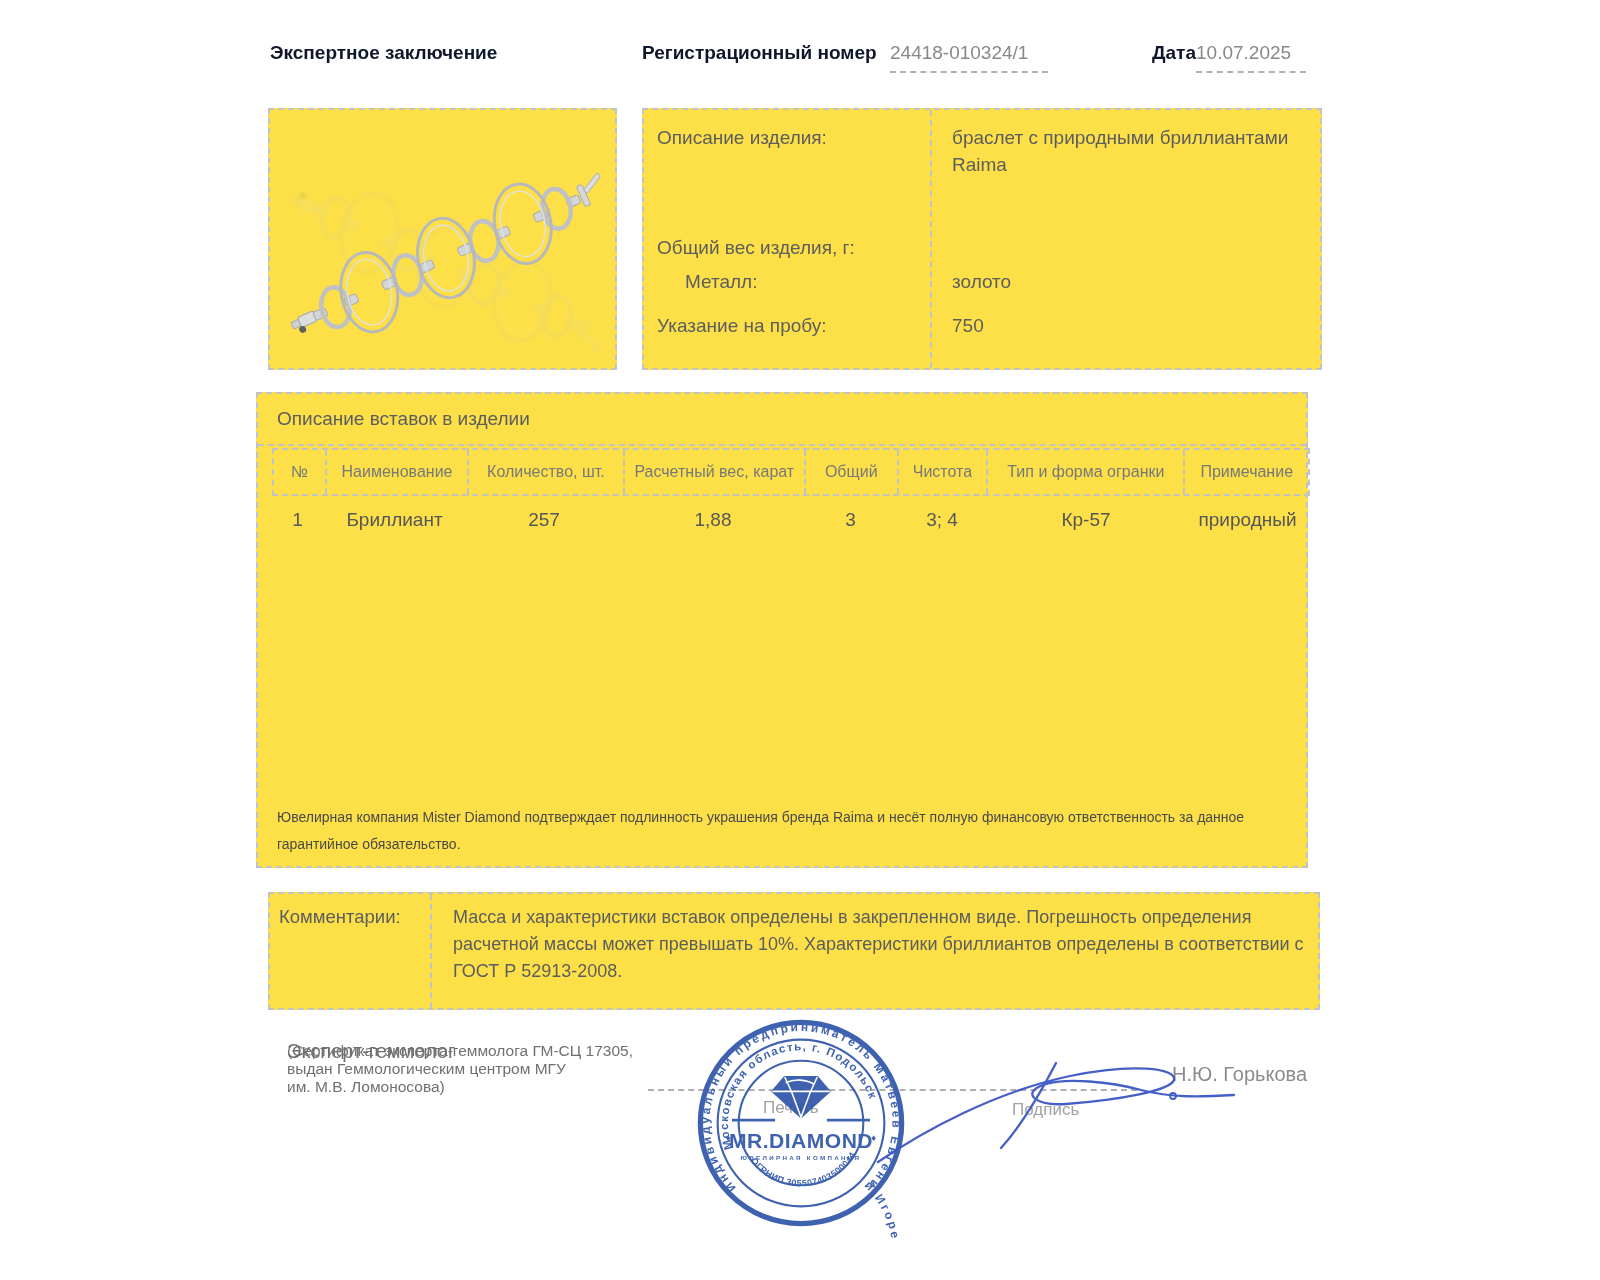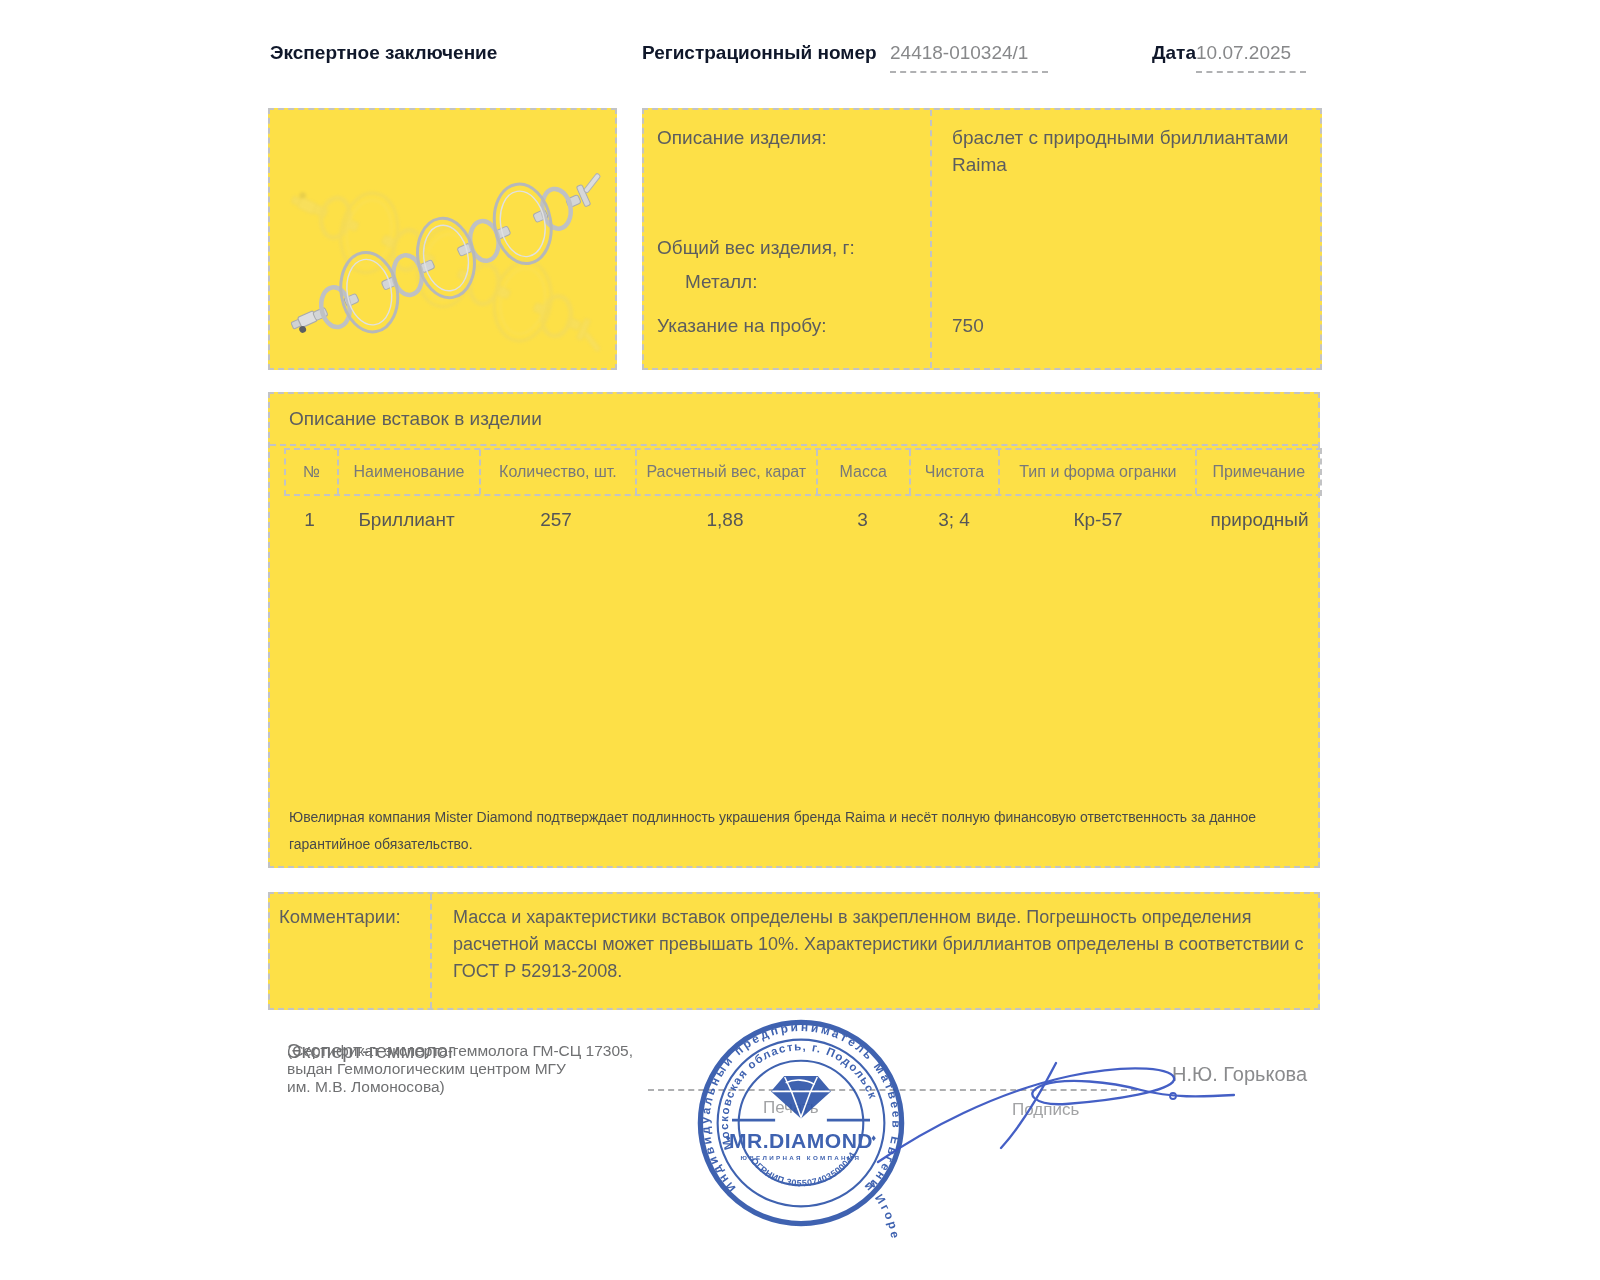--- a/index.html
+++ b/index.html
@@ -99,32 +99,33 @@
       <use href="#chainG" transform="matrix(1,0,0,-1,0,305)" opacity="0.13" filter="url(#soft)"></use>
     </svg>
   </div>
 
   <div class="dashbox" style="left:642px;top:108px;width:680px;height:262px;">
     <div class="vdash" style="left:286px;"></div>
     <div class="abs fld-lbl" style="left:13px;top:14px;">Описание изделия:</div>
     <div class="abs fld-val" style="left:308px;top:14px;">браслет с природными бриллиантами Raima</div>
     <div class="abs fld-lbl" style="left:13px;top:124px;">Общий вес изделия, г:</div>
     <div class="abs fld-lbl" style="left:13px;top:158px;margin-left:28px;">Металл:</div>
+    <div class="abs fld-val" style="left:308px;top:158px;">золото</div>
     <div class="abs fld-lbl" style="left:13px;top:202px;">Указание на пробу:</div>
     <div class="abs fld-val" style="left:308px;top:202px;">750</div>
   </div>
 
-  <div class="dashbox sec" style="left:268px;top:392px;width:1052px;height:476px;">
+  <div class="dashbox sec" style="left:256px;top:392px;width:1052px;height:476px;">
     <div class="sec-title">Описание вставок в изделии</div>
     <div class="thead">
       <div class="th c0">№</div>
       <div class="th c1">Наименование</div>
       <div class="th c2">Количество, шт.</div>
       <div class="th c3">Расчетный вес, карат</div>
-      <div class="th c4">Масса</div>
+      <div class="th c4">Общий</div>
       <div class="th c5">Чистота</div>
       <div class="th c6">Тип и форма огранки</div>
       <div class="th c7">Примечание</div>
     </div>
     <div class="trow">
       <div class="td c0">1</div>
       <div class="td c1">Бриллиант</div>
       <div class="td c2">257</div>
       <div class="td c3">1,88</div>
       <div class="td c4">3</div>

